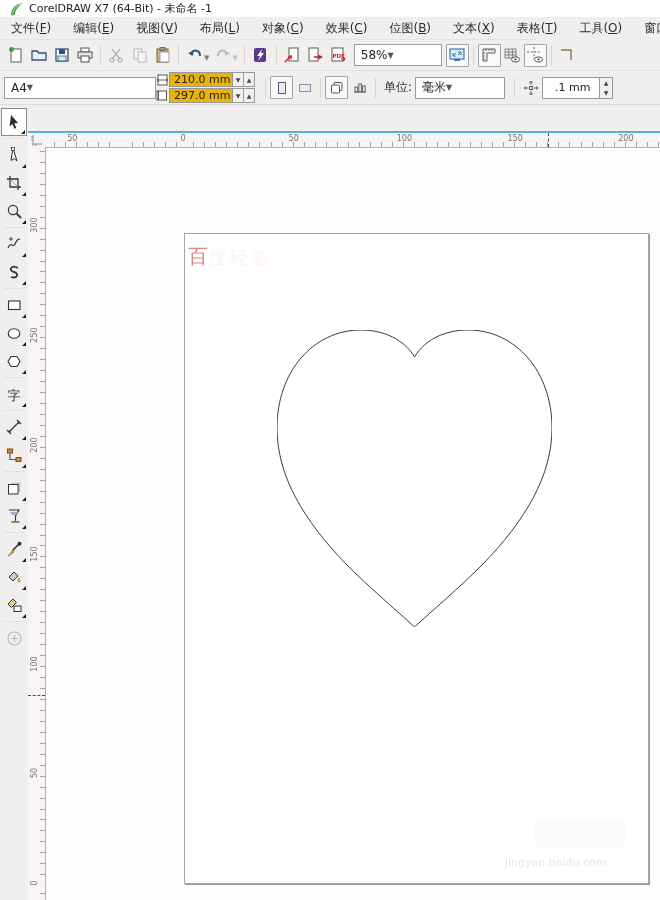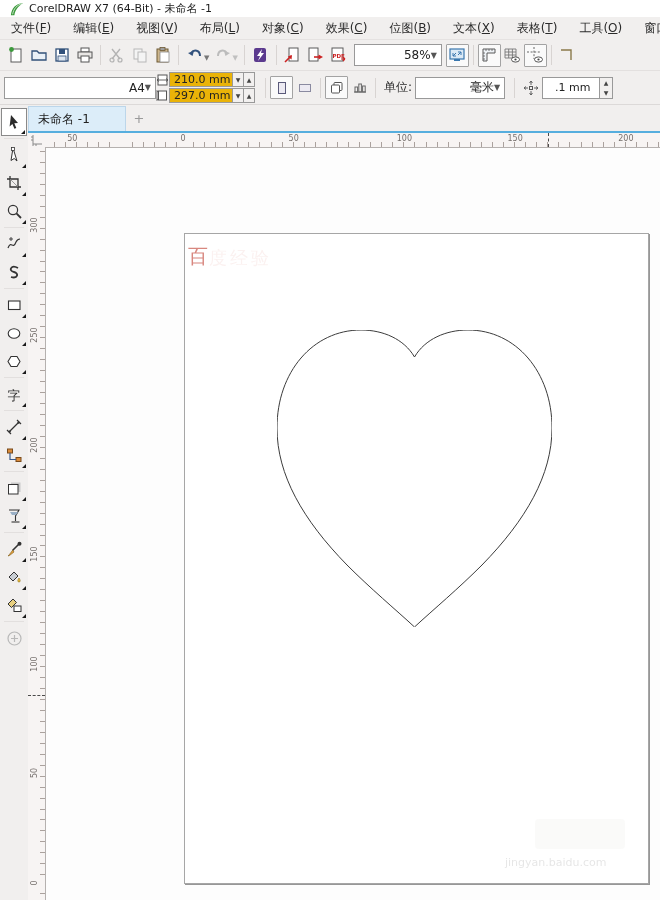--- a/index.html
+++ b/index.html
@@ -24,21 +24,21 @@
   .tbtn { width:23px; height:23px; display:flex; align-items:center; justify-content:center; flex:0 0 auto; }
   .tbtn.boxed { border:1px solid #a3a3a3; background:#fafafa; border-radius:1px; }
   .vsep { width:1px; height:20px; background:#d8d4d2; margin:0 4px; flex:0 0 auto; }
   .drop { font-size:7px; color:#777; margin:6px 2px 0 -2px; }
   .drop.dis { color:#c0c0c0; }
 
   .toolbar { top:40px; height:31px; border-bottom:1px solid #e3e0df; padding-left:4px; }
   .propbar { top:71px; height:34px; border-bottom:1px solid #dcd9d8; padding-left:4px; }
 
   .combo { height:22px; background:#fff; border:1px solid #999; display:flex; align-items:center;
-           justify-content:flex-end; padding:0 4px 0 6px; font-size:12px; color:#222; }
+           justify-content:flex-start; padding:0 4px 0 6px; font-size:12px; color:#222; }
   .combo .chev { font-size:8px; color:#555; }
 
   .zoom-combo { width:88px; margin:0 4px; }
   .paper-combo { width:152px; }
   .units-combo { width:90px; margin-left:3px; }
 
   .size-col { display:flex; flex-direction:column; gap:1px; }
   .size-row { display:flex; align-items:center; height:15px; }
   .size-box { width:64px; height:15px; background:#eab308; border:1px solid #999; font-size:11px;
               color:#222; padding-left:4px; display:flex; align-items:center; }
@@ -455,28 +455,20 @@
       </div>
       <div class="tool-sep"></div>
       <div class="tool">
         <svg width="17" height="17" viewBox="0 0 17 17">
           <circle cx="8.5" cy="8.5" r="6.5" fill="none" stroke="#b8b8b8" stroke-width="1.2"></circle>
           <path d="M8.5 5 v7 M5 8.5 h7" stroke="#b8b8b8" stroke-width="1.2"></path>
         </svg>
       </div>
     </div>
 
-    <div class="tabbar">
-      <div class="doc-tab">
-        <span>未命名 -1</span>
-      </div>
-      <div class="new-tab">
-        <span>+</span>
-      </div>
-    </div>
     <div class="tab-underline"></div>
 
     <div class="ruler-corner">
       <svg width="11" height="11" viewBox="0 0 11 11">
         <path d="M2 0 V9 H11 M0 2 H2 M0 5 H2 M2 11 V9 M5 11 V9" stroke="#8a8a8a" stroke-width="1" fill="none"></path>
       </svg>
     </div>
     <div class="hruler" id="hruler">
       <div class="h-pos-indicator" style="left:503px;"></div>
     <span class="rlabel" style="left: 27.285px;">50</span>

